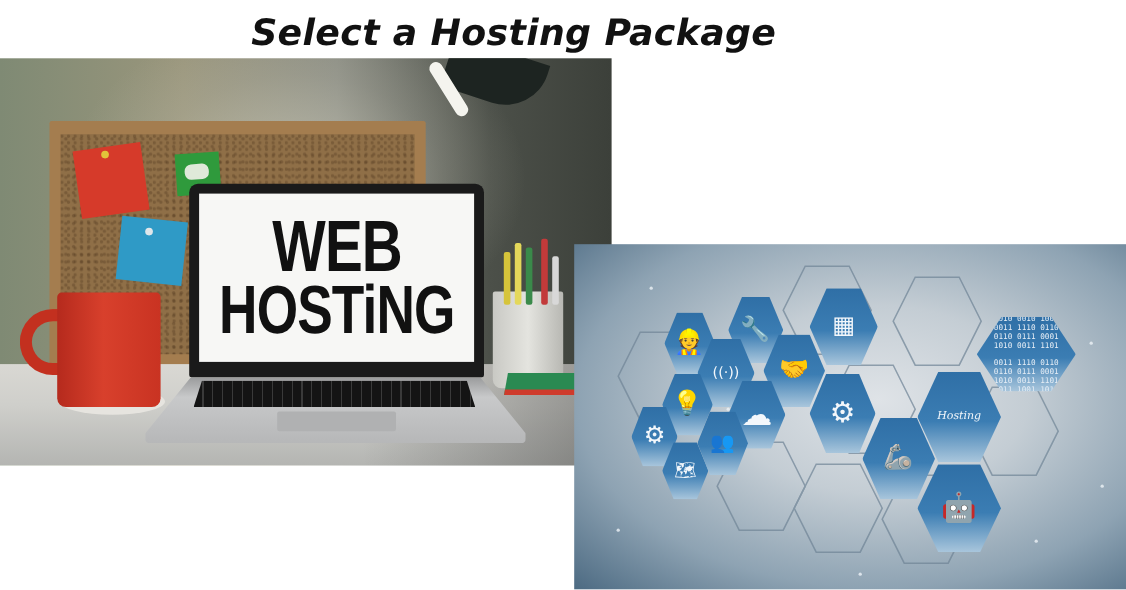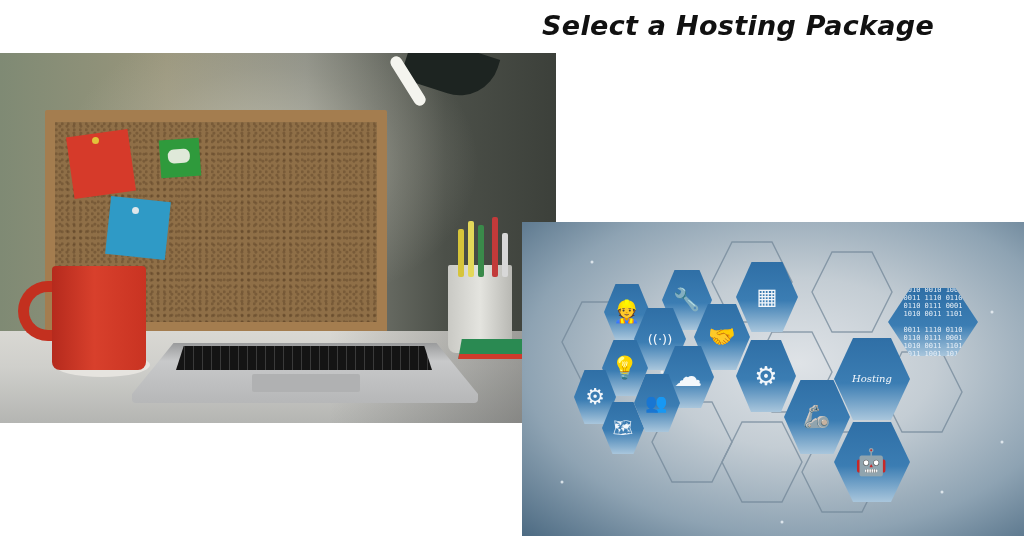--- a/index.html
+++ b/index.html
@@ -1,21 +1,21 @@
 <!DOCTYPE html>
 <html><head>
 <meta charset="utf-8">
 <style>
   * { box-sizing: border-box; margin: 0; padding: 0; }
   html, body { width: 1024px; height: 536px; overflow: hidden; background: #ffffff; }
   body { position: relative; font-family: "DejaVu Sans", sans-serif; }
 
   .page-title {
     position: absolute; left: 0; width: 934px; top: 10px;
-    text-align: right; font-size: 27px; font-weight: bold; font-style: italic;
+    text-align: center; font-size: 33px; font-weight: bold; font-style: italic;
     color: #111; letter-spacing: 0.3px;
     font-family: "DejaVu Sans", sans-serif;
   }
 
   
   .photo-left {
     position: absolute; left: 0; top: 53px; width: 556px; height: 370px; overflow: hidden;
     background: linear-gradient(90deg, #7f8a74 0%, #9a967c 30%, #8a8c82 55%, #4c5049 80%, #3c403a 100%);
   }
   .photo-left .wall-light {
@@ -146,20 +146,26 @@
   <div class="pen-cup"></div>
   <div class="pen" style="left:458px;top:176px;height:48px;background:#d6c43a;"></div>
   <div class="pen" style="left:468px;top:168px;height:56px;background:#e4d85a;"></div>
   <div class="pen" style="left:478px;top:172px;height:52px;background:#3a8a4a;"></div>
   <div class="pen" style="left:492px;top:164px;height:60px;background:#c23a3a;"></div>
   <div class="pen" style="left:502px;top:180px;height:44px;background:#d8d8d8;"></div>
   <div class="sticky-stack"></div>
   <div class="laptop-base"></div>
   <div class="keyboard"></div>
   <div class="trackpad"></div>
+  <div class="laptop-screen">
+    <div class="display">
+      <div class="screen-line1">WEB</div>
+      <div class="screen-line2">HOSTiNG</div>
+    </div>
+  </div>
 </div>
 
 <div class="photo-right" title="Hexagon technology service icons">
   <svg class="net" viewBox="0 0 502 314" preserveAspectRatio="none">
     <g fill="none" stroke="#6f8496" stroke-width="1.4" opacity="0.7">
       <polygon points="210,20 250,20 270,60 250,100 210,100 190,60"></polygon>
       <polygon points="310,30 350,30 370,70 350,110 310,110 290,70"></polygon>
       <polygon points="250,110 290,110 310,150 290,190 250,190 230,150"></polygon>
       <polygon points="150,180 190,180 210,220 190,260 150,260 130,220"></polygon>
       <polygon points="220,200 260,200 280,240 260,280 220,280 200,240"></polygon>

